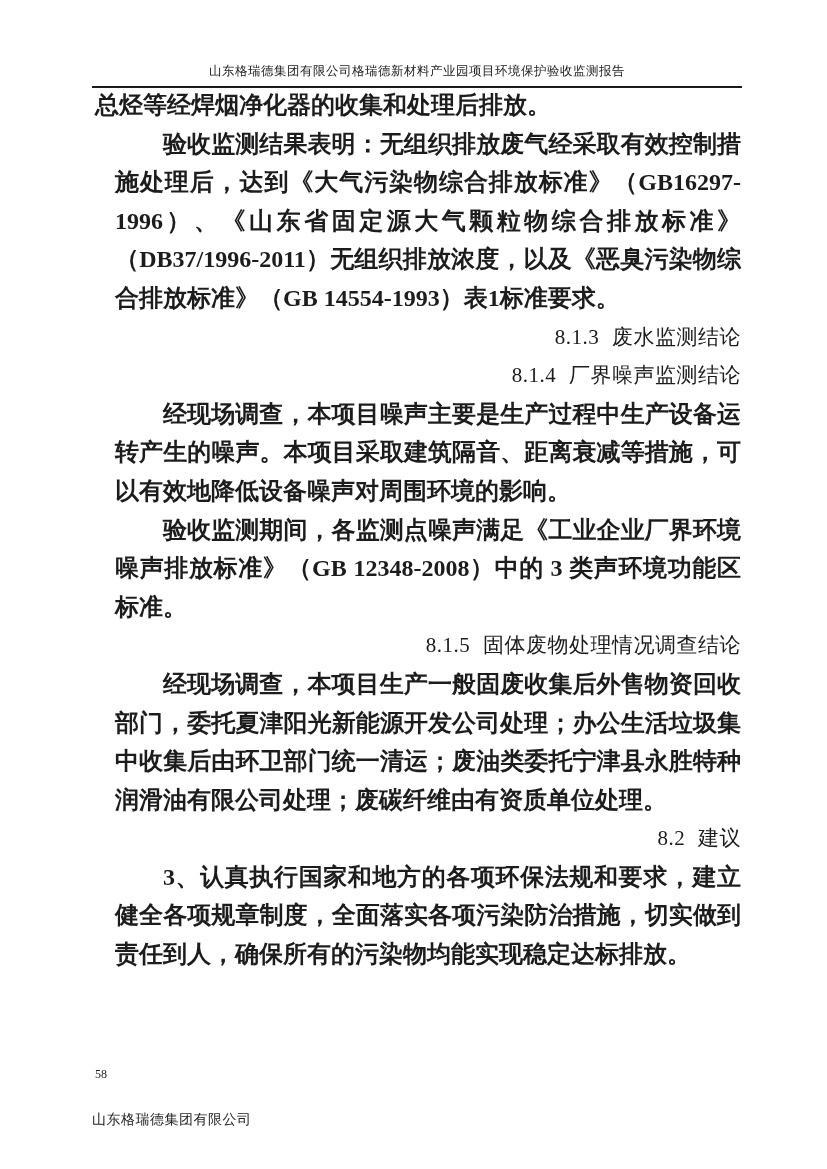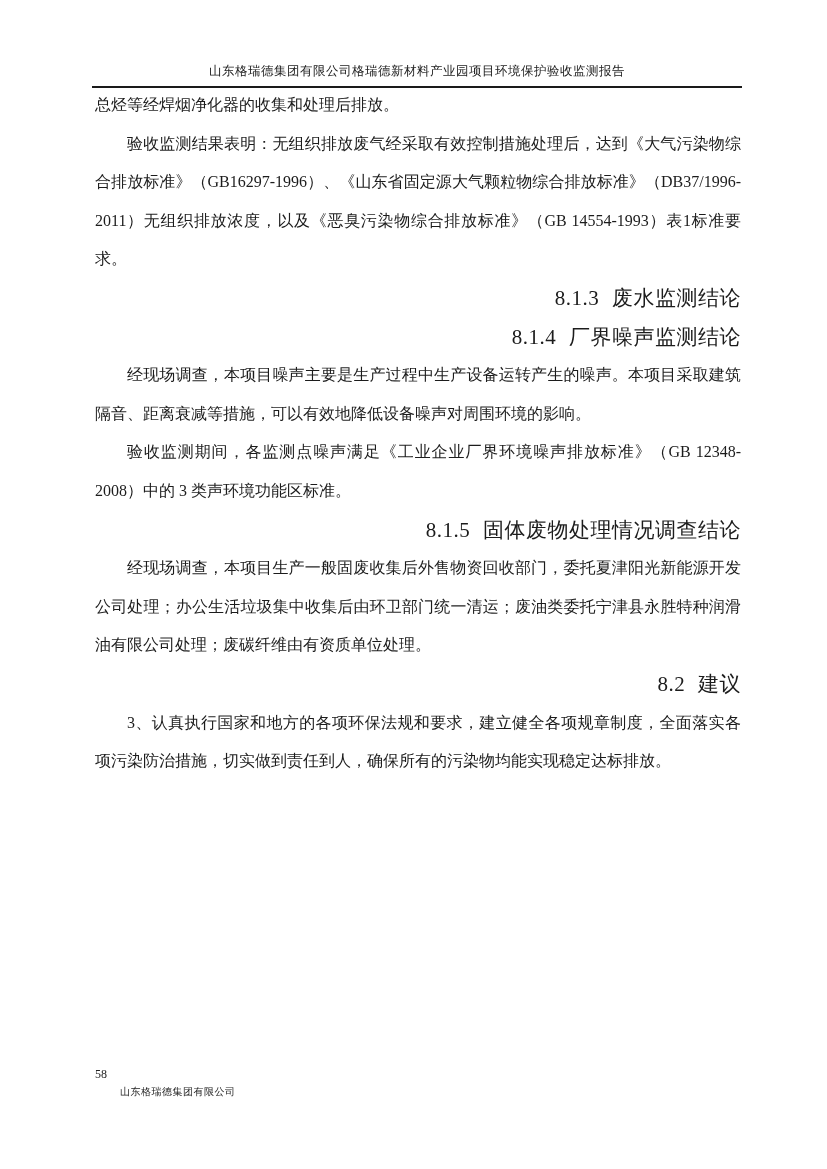--- a/index.html
+++ b/index.html
@@ -37,25 +37,26 @@
     font-size: 20px;
     line-height: 38.6px;
     text-align: justify;
     text-justify: inter-ideograph;
   }
   .content p, .content h2 {
     margin: 0;
     padding: 0;
   }
   .par {
-    font-size: 16px;
-    font-weight: 400;
+    font-size: 24px;
+    font-weight: 700;
   }
   .par.indent {
     text-indent: 2em;
+    margin-left: 20px;
   }
   .hd {
     font-size: 21px;
     font-weight: 400;
     text-align: right;
     word-spacing: 7px;
     letter-spacing: 0.5px;
   }
   .page-number {
     position: absolute;
@@ -63,26 +64,25 @@
     top: 1066px;
     width: 646px;
     text-align: left;
     font-size: 12px;
     line-height: 16px;
     color: #222222;
   }
   .footer-company {
     position: absolute;
     left: 92px;
-    top: 1084px;
-    font-size: 10px;
+    top: 1112px;
+    font-size: 14px;
     line-height: 16px;
     letter-spacing: 0.5px;
     color: #222222;
-    margin-left: 28px;
   }
 </style>
 </head>
 <body>
 
 <div class="page">
 
   <div class="header">
     <span>山东格瑞德集团有限公司格瑞德新材料产业园项目环境保护验收监测报告</span>
   </div>

